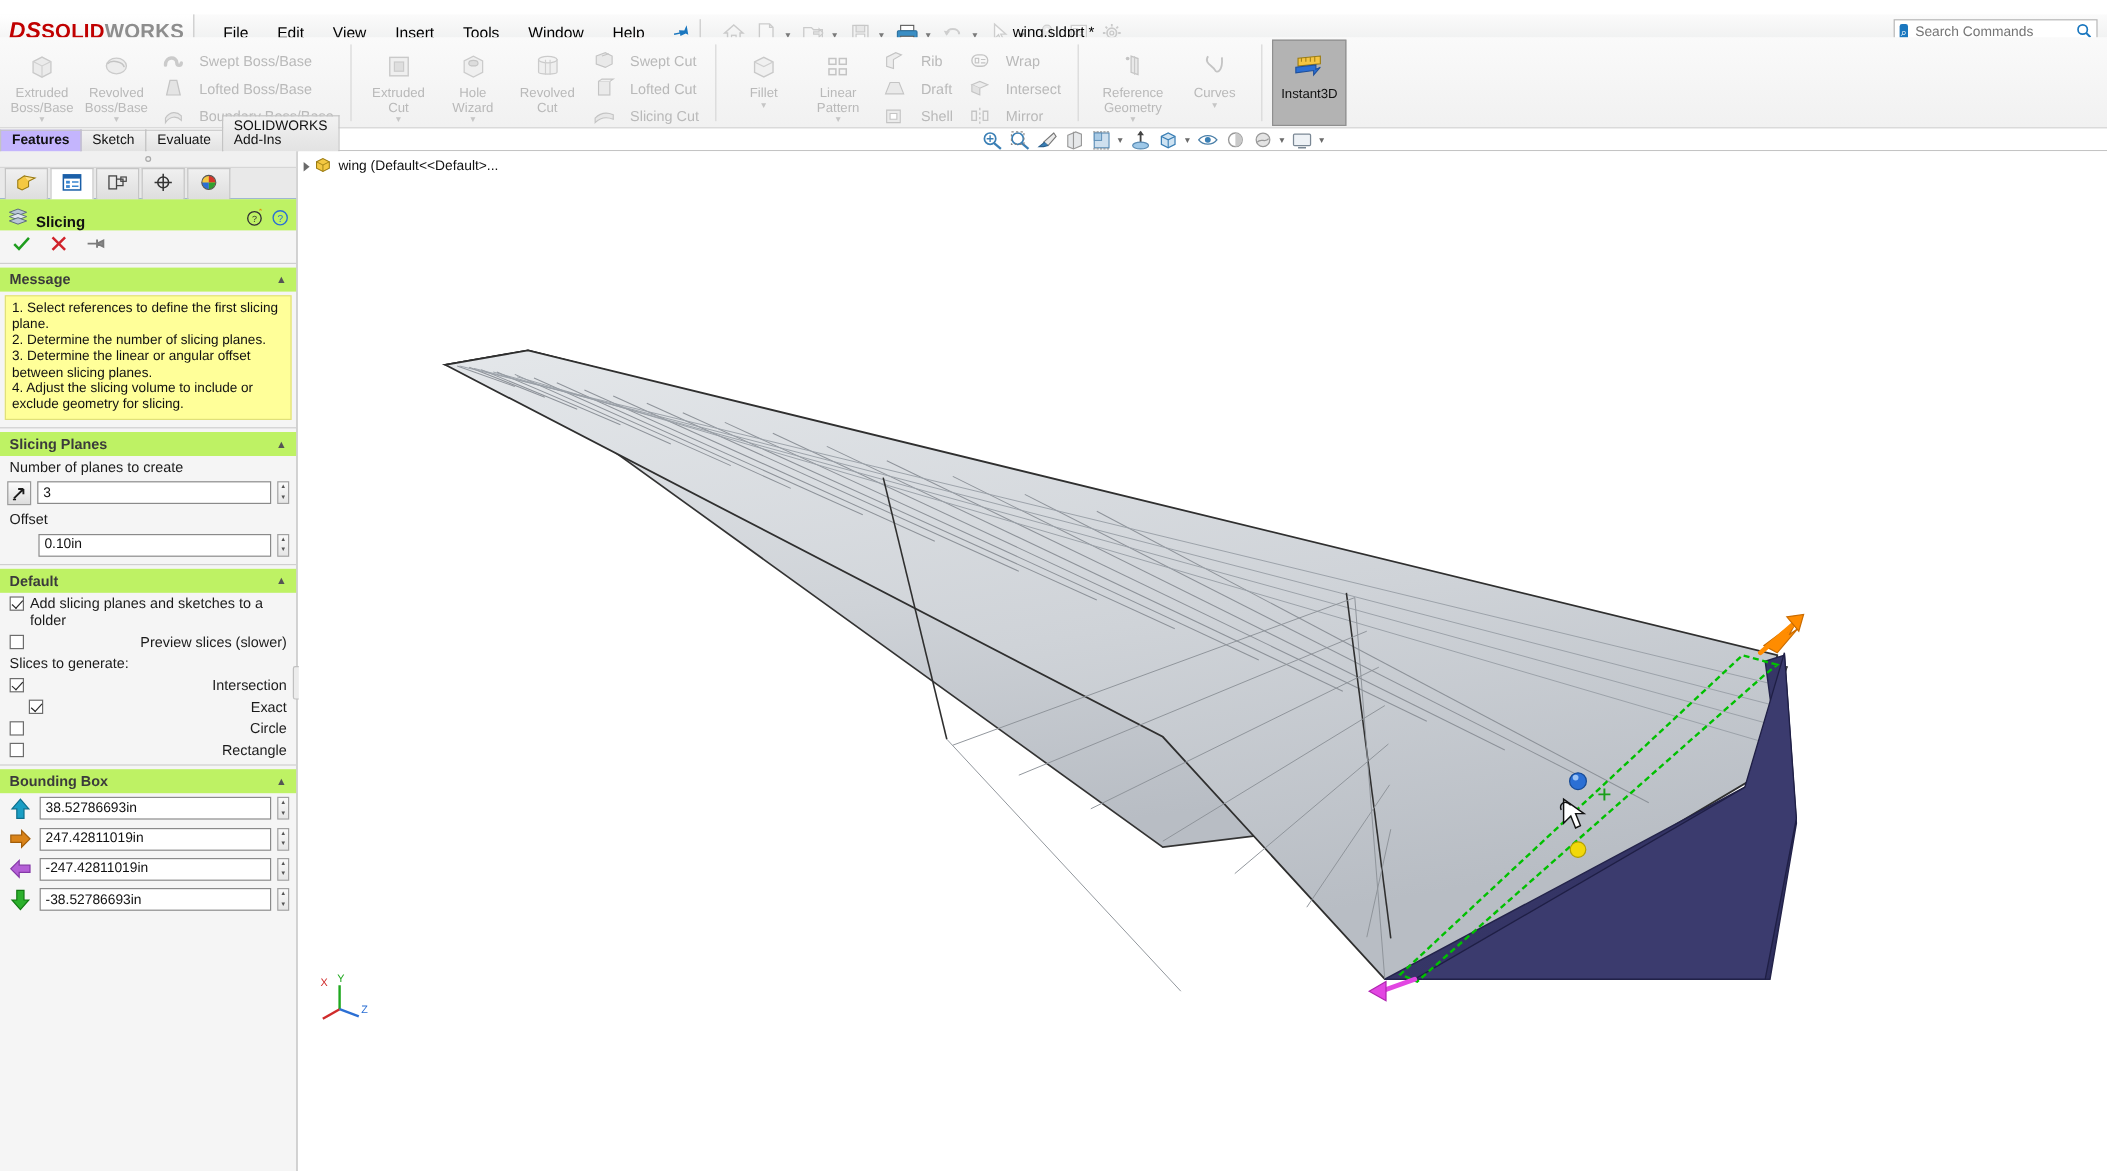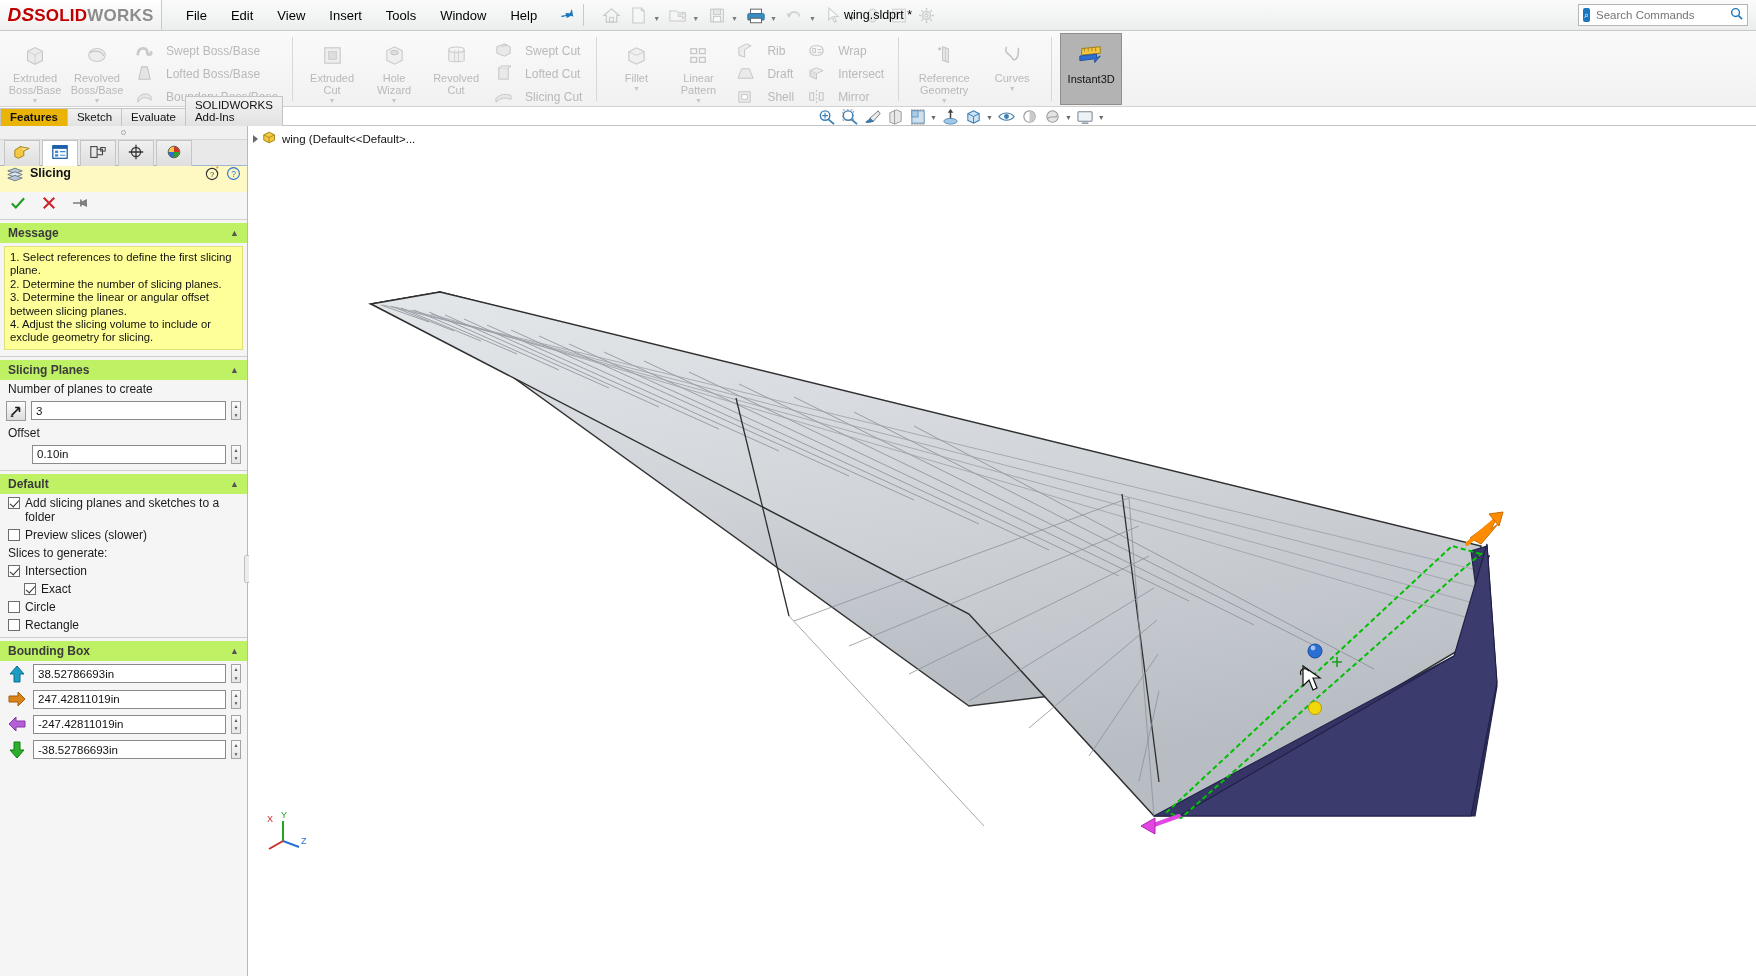--- a/index.html
+++ b/index.html
@@ -9,21 +9,21 @@
     overflow: hidden;
     font-family: "Liberation Sans", sans-serif;
     font-size: 12px;
     color: #1b1b1b;
     background: #ffffff;
   }
   #app { position: relative; width: 1756px; height: 976px; }
 
   
   .titlebar {
-    position: absolute; left: 0; top: 0; width: 1756px; height: 31px;
+    position: absolute; left: 0; top: 12px; width: 1756px; height: 31px;
     background: linear-gradient(#fbfbfb, #eceded);
     border-bottom: 1px solid #c9c9c9;
     display: flex; align-items: center;
   }
   .logo-wrap {
     width: 162px; height: 30px;
     display: flex; align-items: center; justify-content: center;
     border-right: 1px solid #c9c9c9;
     background: linear-gradient(#ffffff, #f0f0f0);
   }
@@ -99,21 +99,21 @@
     position: absolute; left: 0; top: 107px; width: 280px; height: 19px;
     display: flex; align-items: flex-end; z-index: 5;
   }
   .cmdtab {
     font-size: 11.5px; padding: 2px 9px 3px 9px; color: #111;
     border: 1px solid #c4c4c4; border-bottom: 0;
     background: linear-gradient(#f2f2f2, #e2e2e2);
     margin-right: -1px; cursor: default;
   }
   .cmdtab.sel {
-    background: #eab308; font-weight: bold; position: relative; z-index: 2;
+    background: #c4b5fd; font-weight: bold; position: relative; z-index: 2;
   }
   .tabline {
     position: absolute; left: 0; top: 125px; width: 1756px; height: 1px; background: #c4c4c4;
   }
 
   
   .leftpanel {
     position: absolute; left: 0; top: 126px; width: 248px; height: 850px;
     background: #f5f5f5; border-right: 1px solid #b9b9b9;
     overflow: hidden;
@@ -125,22 +125,22 @@
   .panel-grip .dot { width: 5px; height: 5px; border: 1px solid #a8a8a8; border-radius: 50%; }
   .pm-tabs { display: flex; height: 26px; border-bottom: 1px solid #9fb7cf;
              background: #e9e9e9; padding-left: 4px; }
   .pm-tab {
     width: 36px; height: 26px; display: flex; align-items: center; justify-content: center;
     border: 1px solid #c5c5c5; border-bottom: 0; margin-right: 2px;
     background: linear-gradient(#f0f0f0, #dedede); cursor: default;
   }
   .pm-tab.sel { background: #ffffff; }
   .pm-head {
-    display: flex; align-items: flex-start; height: 26px; padding: 0 6px; gap: 6px;
-    background: #fef9c3;
+    display: flex; align-items: flex-end; height: 26px; padding: 0 6px; gap: 6px;
+    background: #bef264;
   }
   .pm-title { font-size: 12.5px; font-weight: bold; color: #111; }
   .pm-help { margin-left: auto; display: flex; gap: 6px; align-items: center; }
   .pm-actions { display: flex; align-items: center; gap: 16px; height: 24px; padding: 0 10px; }
   .hr { height: 1px; background: #cfcfcf; margin: 3px 0; }
 
   .sect-head {
     display: flex; align-items: center; height: 20px; padding: 0 8px;
     font-size: 12px; font-weight: bold; color: #3b3b3b;
     background: #bef264;
@@ -167,21 +167,21 @@
   }
   .spin { width: 10px; height: 19px; display: flex; flex-direction: column;
           border: 1px solid #a2a2a2; background: linear-gradient(#fafafa,#e6e6e6); }
   .spin div { flex: 1; display:flex; align-items:center; justify-content:center;
               font-size: 5px; color: #555; line-height: 5px; }
   .iconbtn {
     width: 20px; height: 20px; border: 1px solid #9a9a9a;
     background: linear-gradient(#fcfcfc,#dcdcdc);
     display: flex; align-items: center; justify-content: center;
   }
-  .cbrow { display: flex; align-items: flex-start; gap: 5px; padding: 2px 8px; font-size: 12px; }
+  .cbrow { display: flex; align-items: flex-start; gap: 5px; padding: 2px 8px; font-size: 12px; justify-content: space-between; }
   .cbrow.indent { padding-left: 24px; }
   .cb {
     width: 12px; height: 12px; border: 1px solid #6d6d6d; background: #fff;
     flex: none; margin-top: 1px; position: relative;
   }
   .cb.on::after {
     content: ""; position: absolute; left: 3px; top: 0px; width: 4px; height: 8px;
     border: solid #2b2b2b; border-width: 0 1.6px 1.6px 0; transform: rotate(42deg);
   }
   .arrow-ico { width: 22px; display: flex; justify-content: center; }

